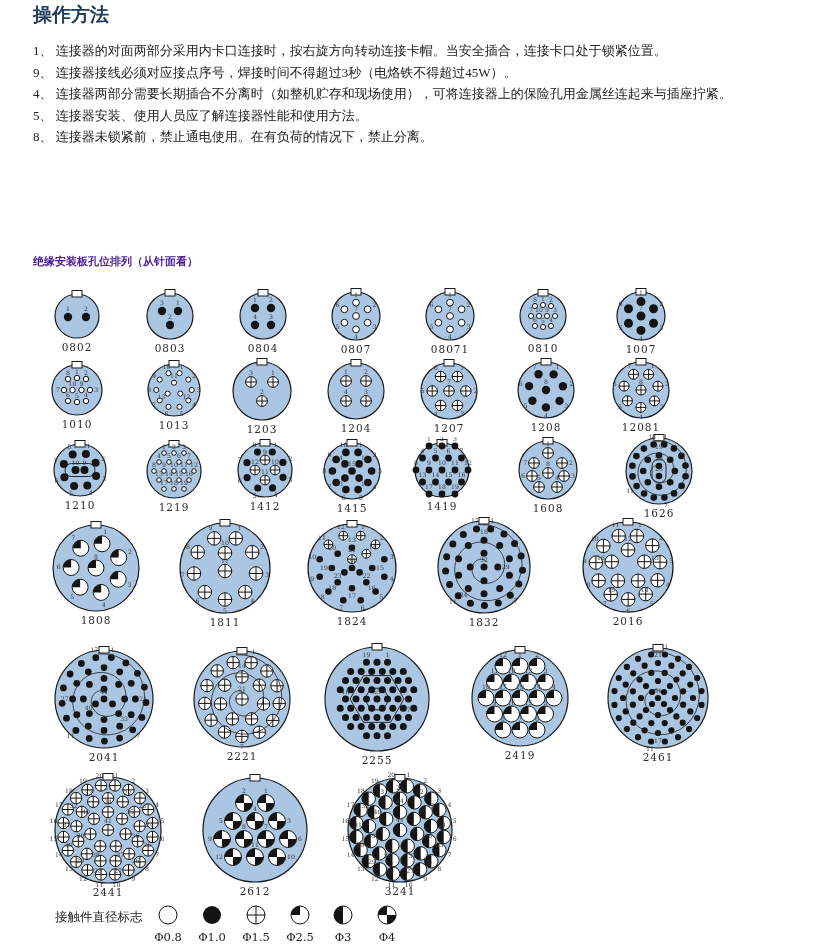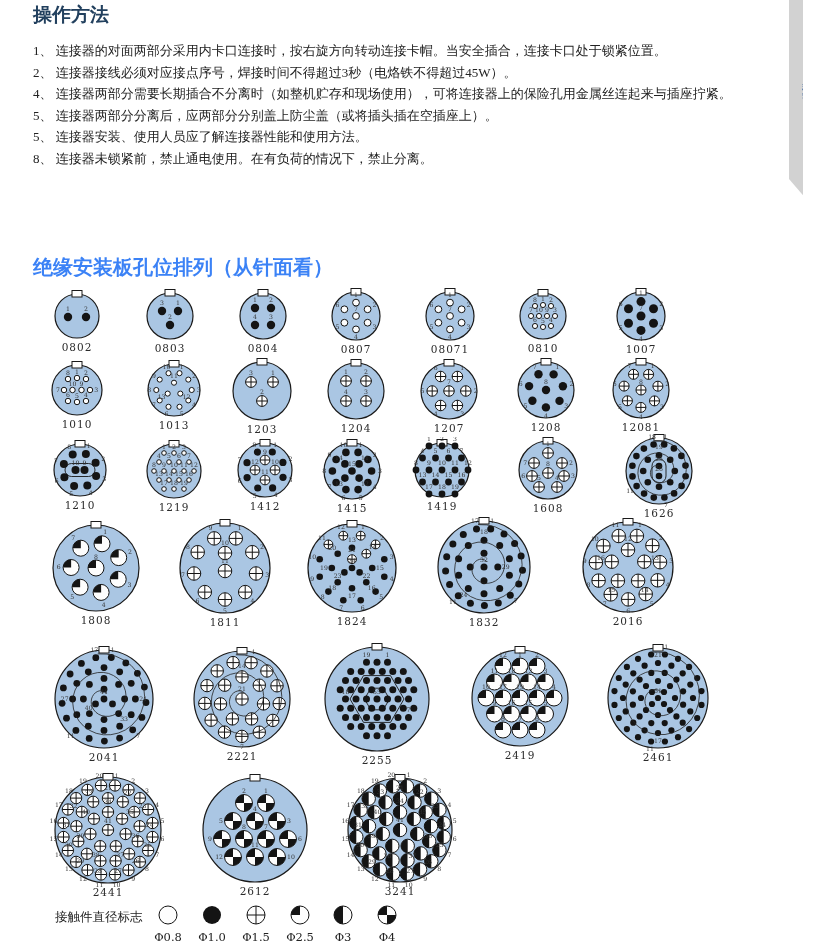--- a/index.html
+++ b/index.html
@@ -1,40 +1,39 @@
 <!DOCTYPE html>
 <html><head>
 <meta charset="utf-8">
 <style>
   html,body{margin:0;padding:0;background:#fff;}
   #page{position:relative;width:764px;height:949px;background:#ffffff;overflow:hidden;
-        font-family:"Liberation Serif","DejaVu Serif",serif;padding-left:39px;}
+        font-family:"Liberation Serif","DejaVu Serif",serif;}
   .op{position:absolute;left:33px;top:2px;width:722px;}
   .op-title{font-size:19px;font-weight:bold;color:#22405e;margin:0 0 12px 0;}
   .op-item{font-size:13px;color:#222;line-height:21.5px;padding-left:2.2em;text-indent:-2.2em;}
-  .section-title{position:absolute;left:33px;top:254px;font-size:20px;font-weight:bold;color:#3b82f6;}
+  .section-title{position:absolute;left:33px;top:254px;font-size:11px;font-weight:bold;color:#4c1d95;}
   .side-tab{position:absolute;left:789px;top:0;width:41px;height:252px;background:#d2d2d2;
             clip-path:polygon(0 0,100% 0,100% 90%,0 71%);}
   .side-tab span{display:block;margin:12px auto 0 auto;writing-mode:vertical-rl;
             font-family:"Liberation Sans","DejaVu Sans",sans-serif;
             font-size:15px;font-weight:bold;letter-spacing:3px;color:#4a6fa5;}
   .conn{position:absolute;}
   .legend{position:absolute;left:48px;top:894px;}
 </style>
 </head>
 <body>
 
 <div id="page">
   <div class="op">
     <div class="op-title">操作方法</div>
     <div id="op-list">
         <div class="op-item">1、 连接器的对面两部分采用内卡口连接时，按右旋方向转动连接卡帽。当安全插合，连接卡口处于锁紧位置。</div>
-        <div class="op-item">2、 连接器接线必须对应接点序号，焊接时间不得超过3秒（电烙铁不得超过45W）。</div>
+        <div class="op-item">9、 连接器接线必须对应接点序号，焊接时间不得超过3秒（电烙铁不得超过45W）。</div>
         <div class="op-item">4、 连接器两部分需要长期插合不分离时（如整机贮存和现场使用），可将连接器上的保险孔用金属丝连起来与插座拧紧。</div>
-        <div class="op-item">5、 连接器两部分分离后，应两部分分别盖上防尘盖（或将插头插在空插座上）。</div>
         <div class="op-item">5、 连接器安装、使用人员应了解连接器性能和使用方法。</div>
         <div class="op-item">8、 连接器未锁紧前，禁止通电使用。在有负荷的情况下，禁止分离。</div>
       </div>
   </div>
   <div class="section-title">绝缘安装板孔位排列（从针面看）</div>
   <div class="side-tab">
     <span>Y50X系列电连接器</span>
   </div>
   <div id="connector-area">
       <svg width="88" height="74" class="conn" style="left: 33px; top: 288px; font-family: &quot;DejaVu Serif&quot;, serif;">

